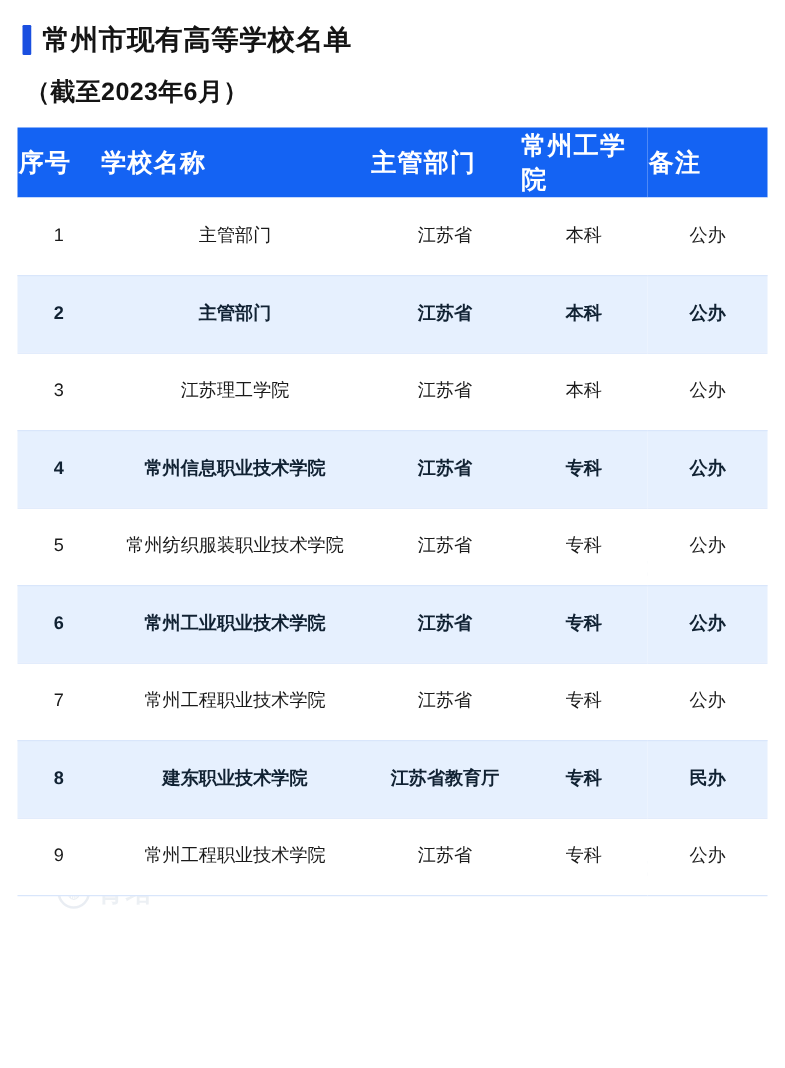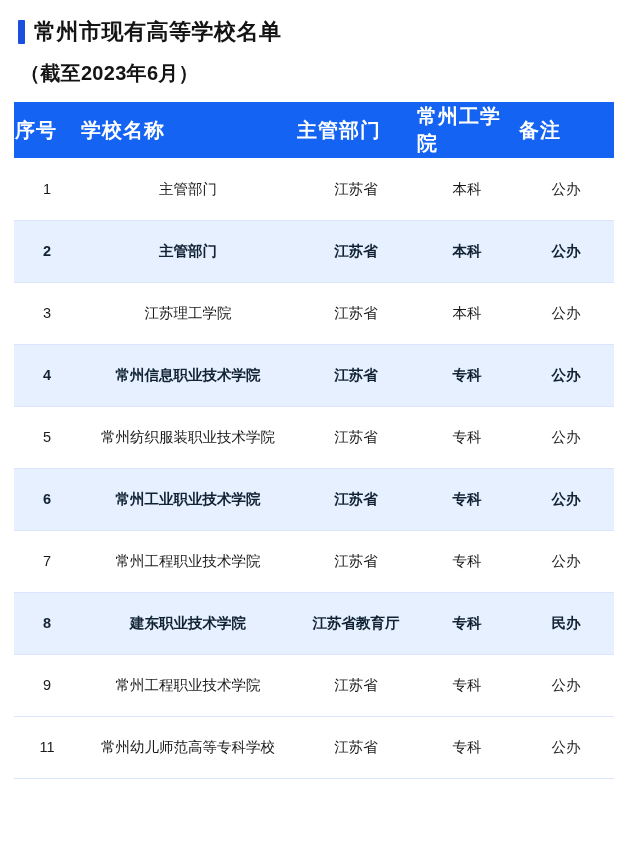--- a/index.html
+++ b/index.html
@@ -241,23 +241,16 @@
             <td>专科</td>
             <td>民办</td>
           </tr>
           <tr class="odd">
             <td>9</td>
             <td>常州工程职业技术学院</td>
             <td>江苏省</td>
             <td>专科</td>
             <td>公办</td>
           </tr>
-          <tr class="odd">
-            <td>11</td>
-            <td>常州幼儿师范高等专科学校</td>
-            <td>江苏省</td>
-            <td>专科</td>
-            <td>公办</td>
-          </tr>
         </tbody>
     </table>
   </div>
 </div>
 
 </body></html>

